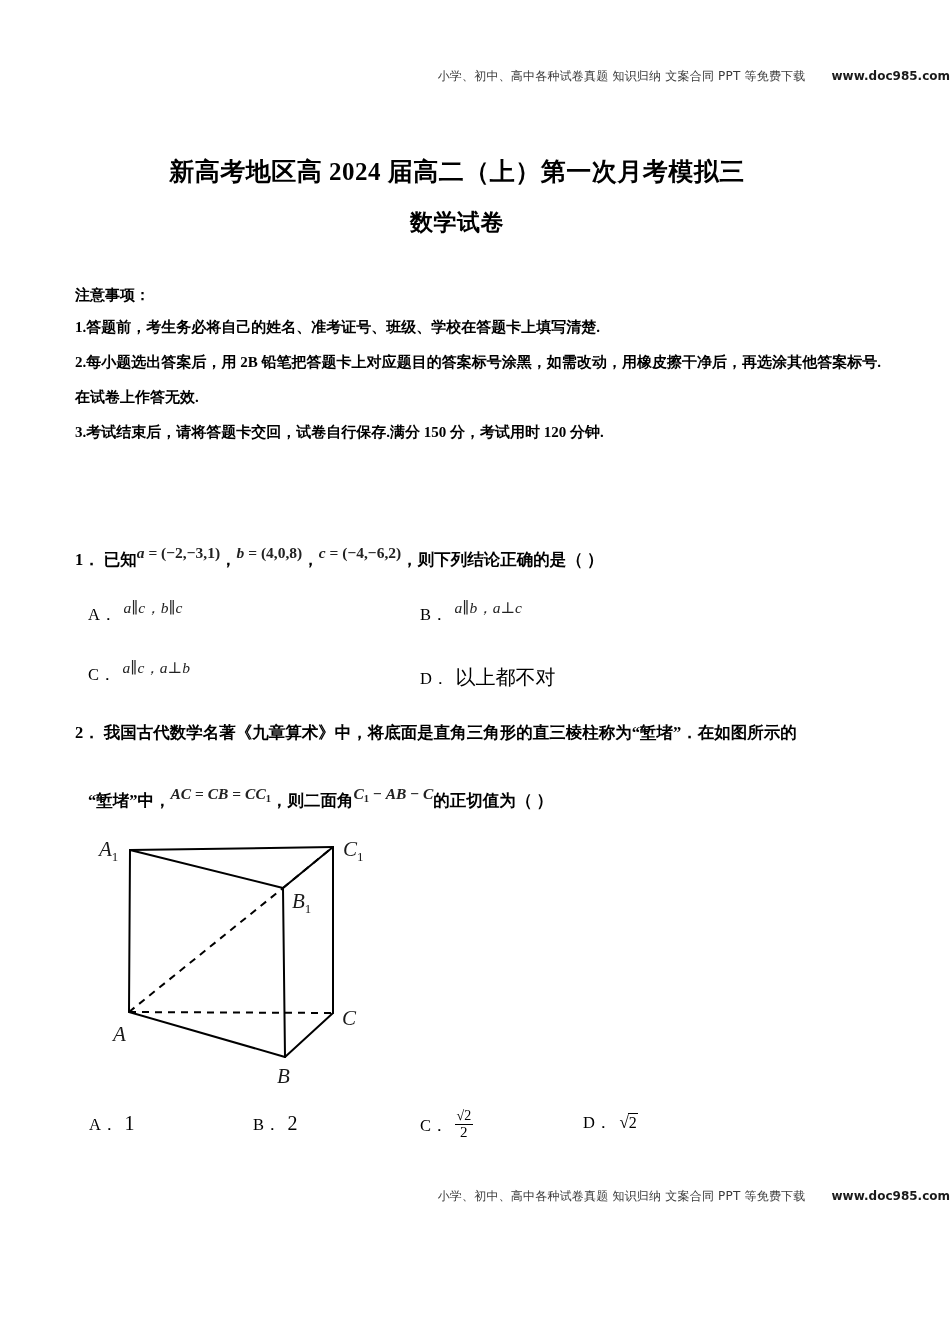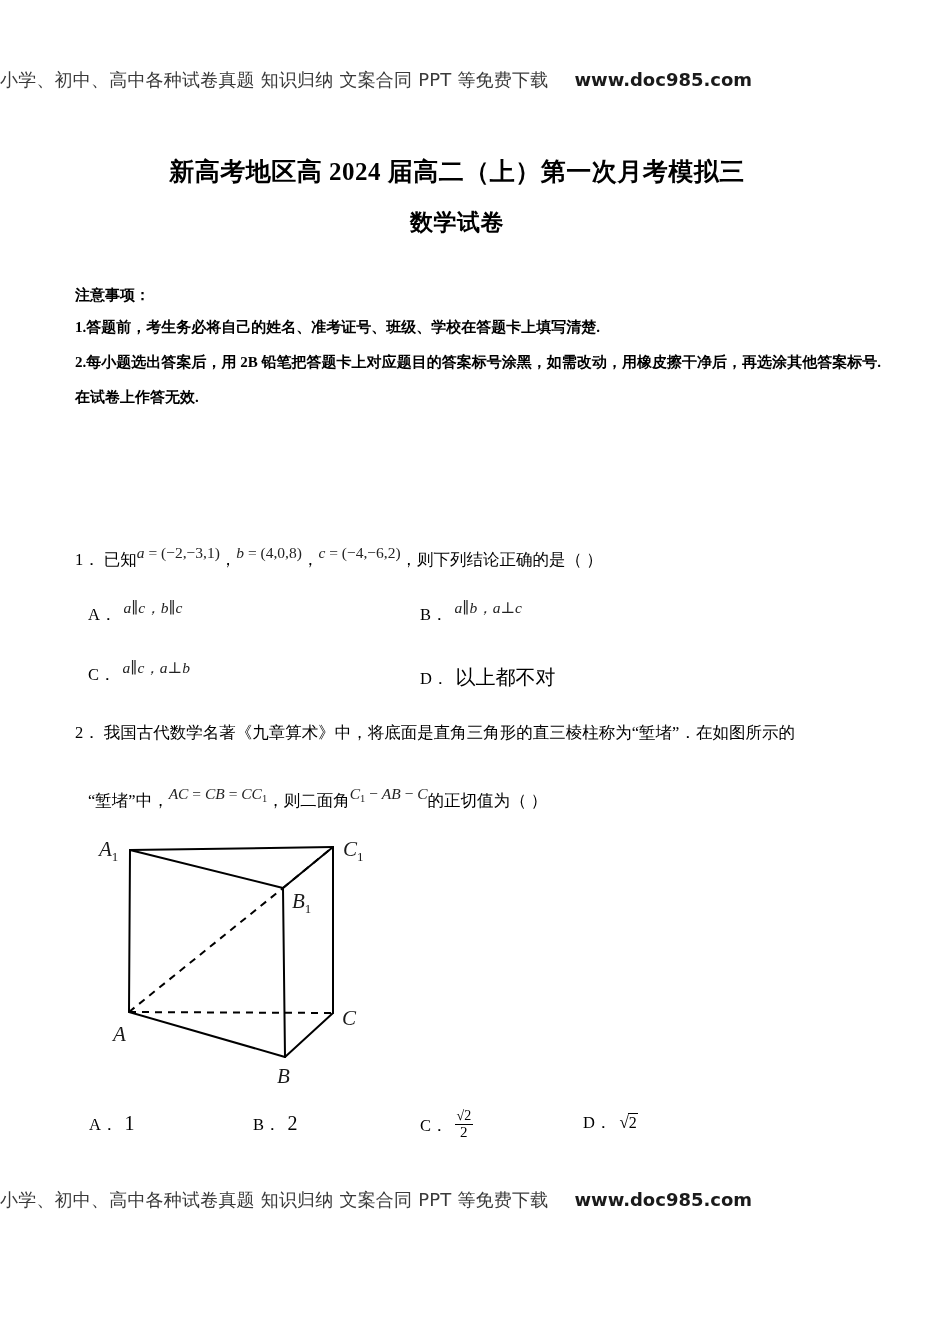--- a/index.html
+++ b/index.html
@@ -18,23 +18,23 @@
   .page {
     position: absolute;
     inset: 0;
   }
 
   
   .runner {
     position: absolute;
     left: 0;
     width: 950px;
-    text-align: left;
+    text-align: right;
     font-family: "DejaVu Sans", "Liberation Sans", sans-serif;
-    font-size: 18px;
+    font-size: 12px;
     color: #3a3a3a;
     letter-spacing: 0.2px;
     white-space: nowrap;
   }
   .runner .url {
     font-family: "DejaVu Sans", "Liberation Sans", sans-serif;
     font-weight: 600;
     color: #1a1a1a;
     margin-left: 26px;
     letter-spacing: 0;
@@ -72,21 +72,21 @@
   #notice-title { top: 278px; }
   #notice-list  { top: 310px; }
   #section-one  { top: 464px; }
 
   
   .question {
     position: absolute;
     left: 75px;
     width: 806px;
     font-size: 16.5px;
-    font-weight: normal;
+    font-weight: bold;
     line-height: 30px;
   }
   #q1 { top: 545px; }
   #q2 { top: 718px; }
   #q2-line2 { top: 770px; left: 88px; width: 793px; margin-top: 16px; }
 
   .qline {
     display: block;
     white-space: nowrap;
   }
@@ -208,20 +208,21 @@
 
   <div class="doc-title" id="title-main">新高考地区高 2024 届高二（上）第一次月考模拟三</div>
   <div class="doc-title" id="title-sub">数学试卷</div>
 
   <div class="body-block" id="notice-title">
     <p class="para">注意事项：</p>
   </div>
   <div class="body-block" id="notice-list">
     <p class="para">1.答题前，考生务必将自己的姓名、准考证号、班级、学校在答题卡上填写清楚.</p>
     <p class="para">2.每小题选出答案后，用 2B 铅笔把答题卡上对应题目的答案标号涂黑，如需改动，用橡皮擦干净后，再选涂其他答案标号.在试卷上作答无效.</p>
+    <p class="para">3.考试结束后，请将答题卡交回，试卷自行保存.满分 150 分，考试用时 120 分钟.</p>
   </div>
 
 
   <div class="question" id="q1">
     <span class="qline"><span class="qnum">1．</span><span>已知</span><span class="math"><span>a</span><span class="up"> = </span><span class="paren">(−2,−3,1)</span></span><span>，</span><span class="math"><span>b</span><span class="up"> = </span><span class="paren">(4,0,8)</span></span><span>，</span><span class="math"><span>c</span><span class="up"> = </span><span class="paren">(−4,−6,2)</span></span><span>，则下列结论正确的是（    ）</span></span>
   </div>
 
   <div class="opt-row" id="q1-opts-ab">
     <div class="opt o-a">
       <span class="opt-label">A．</span>

